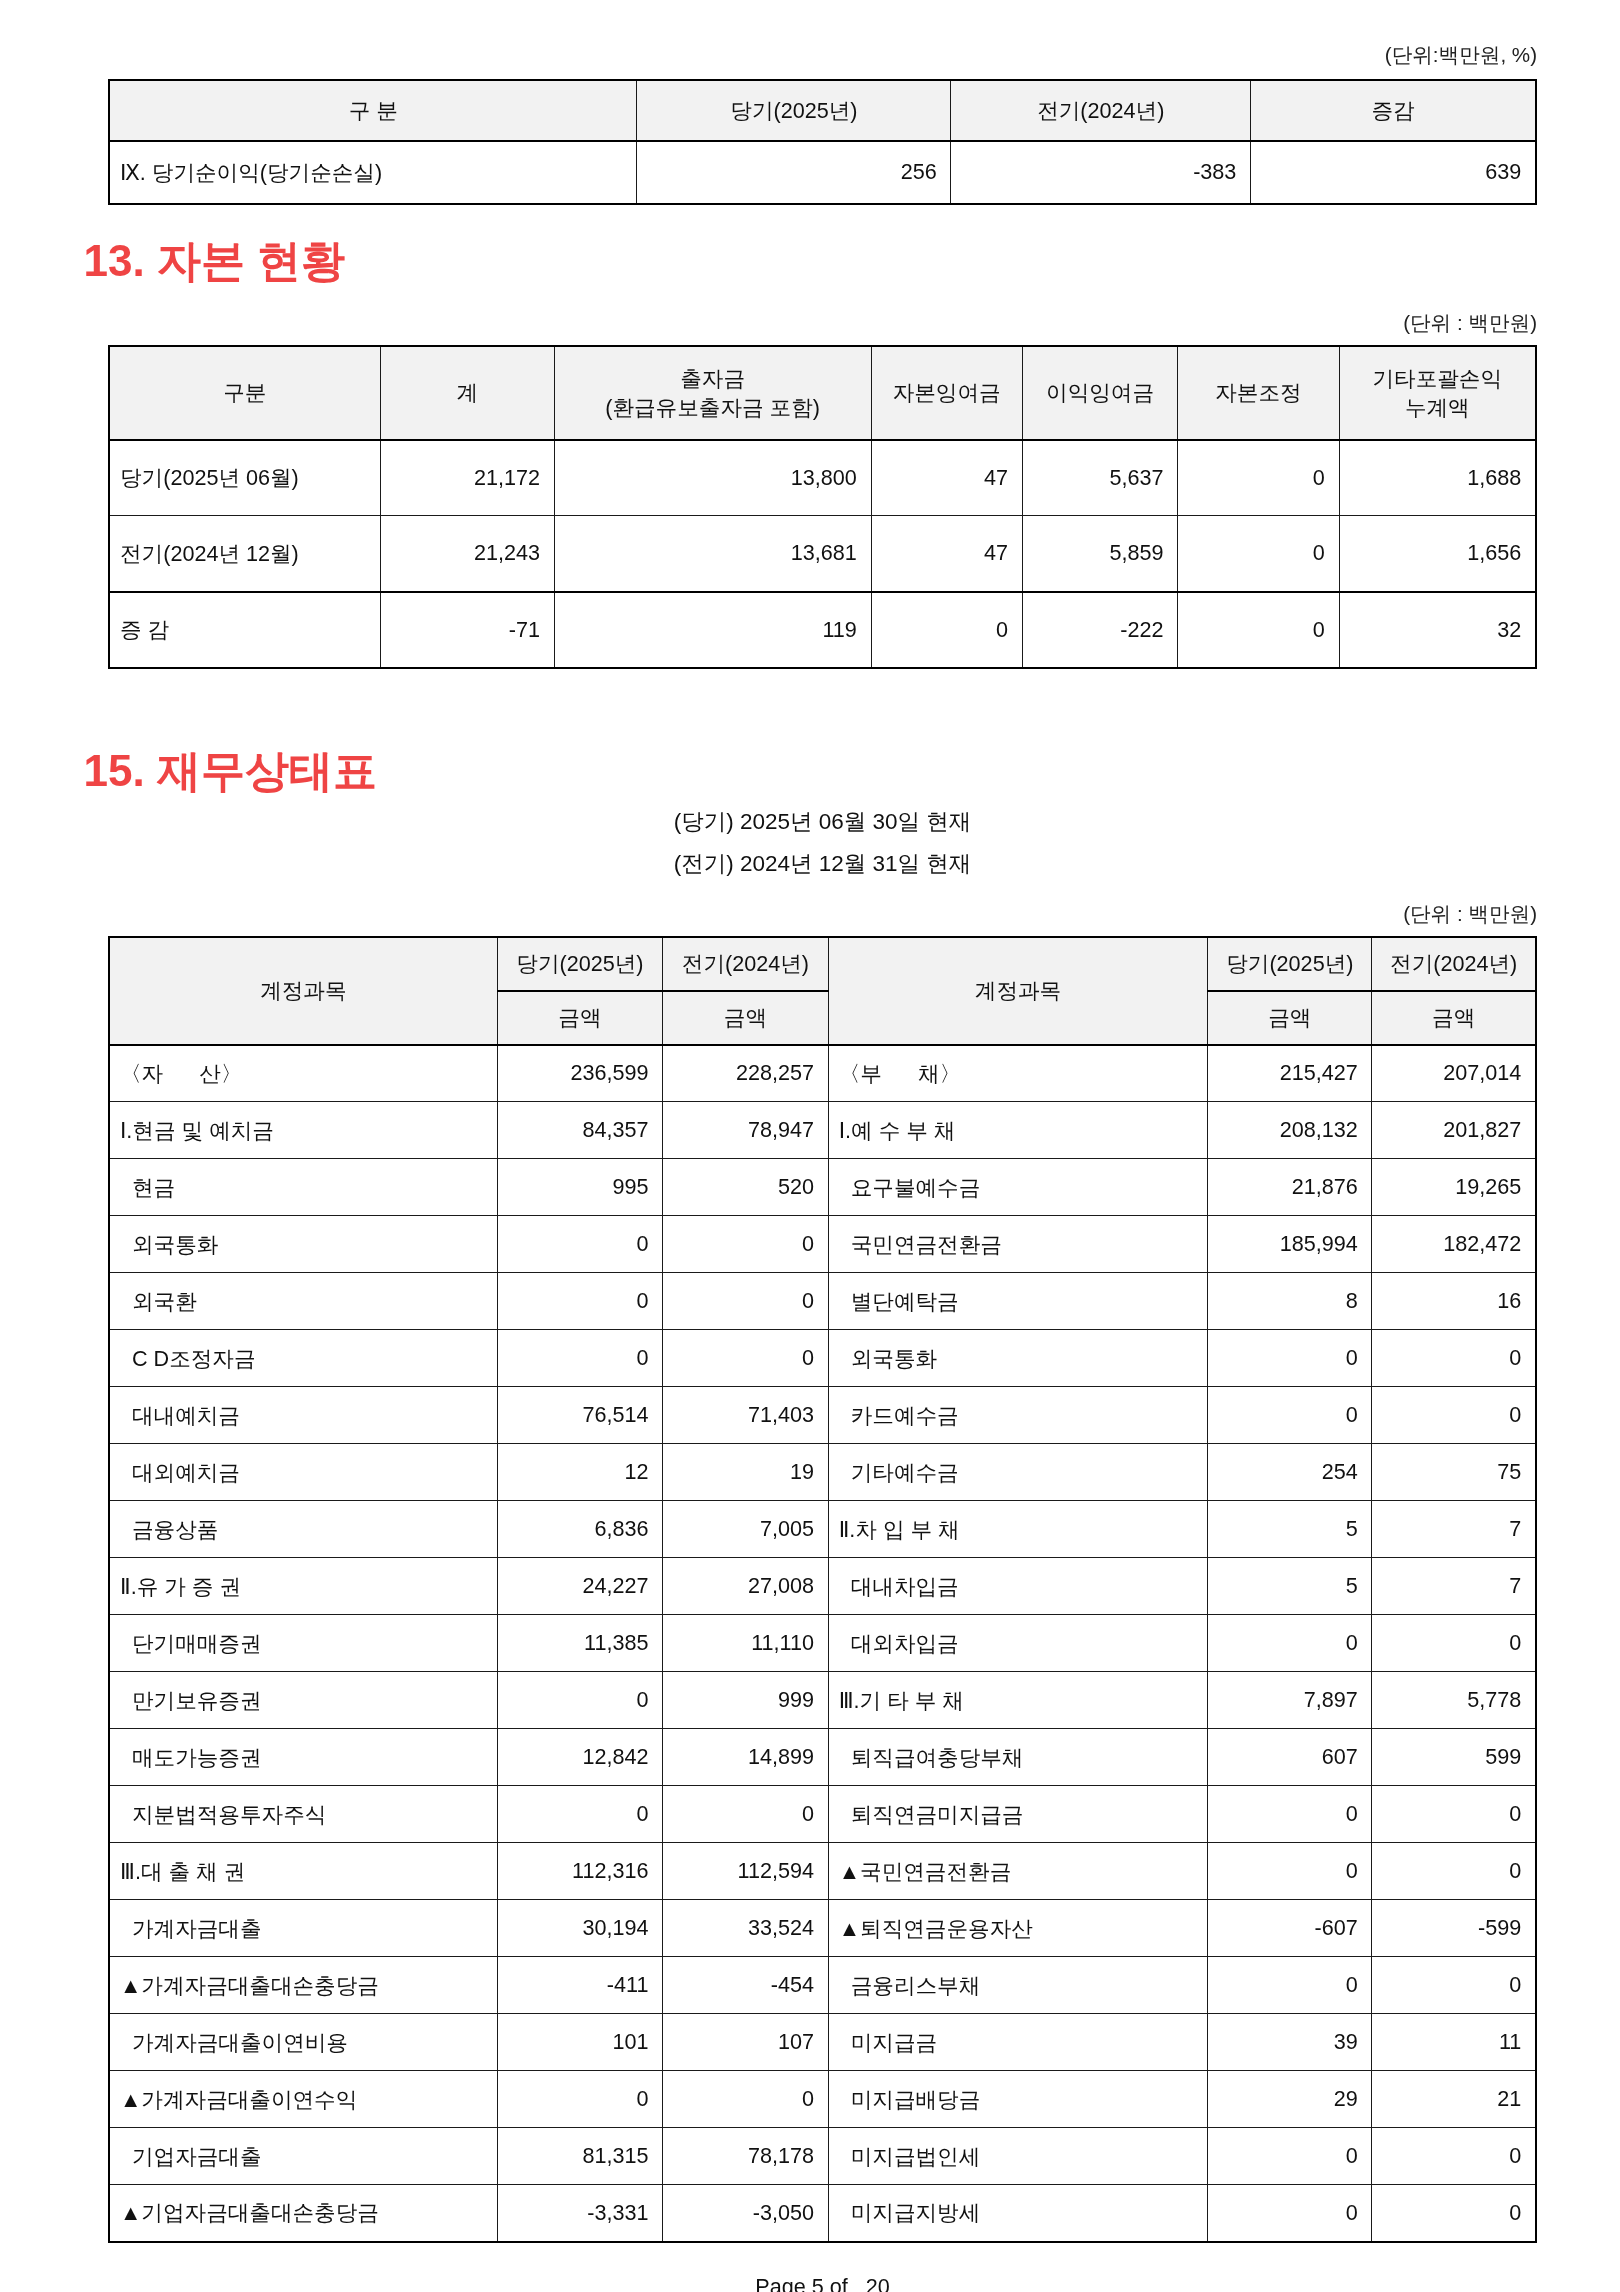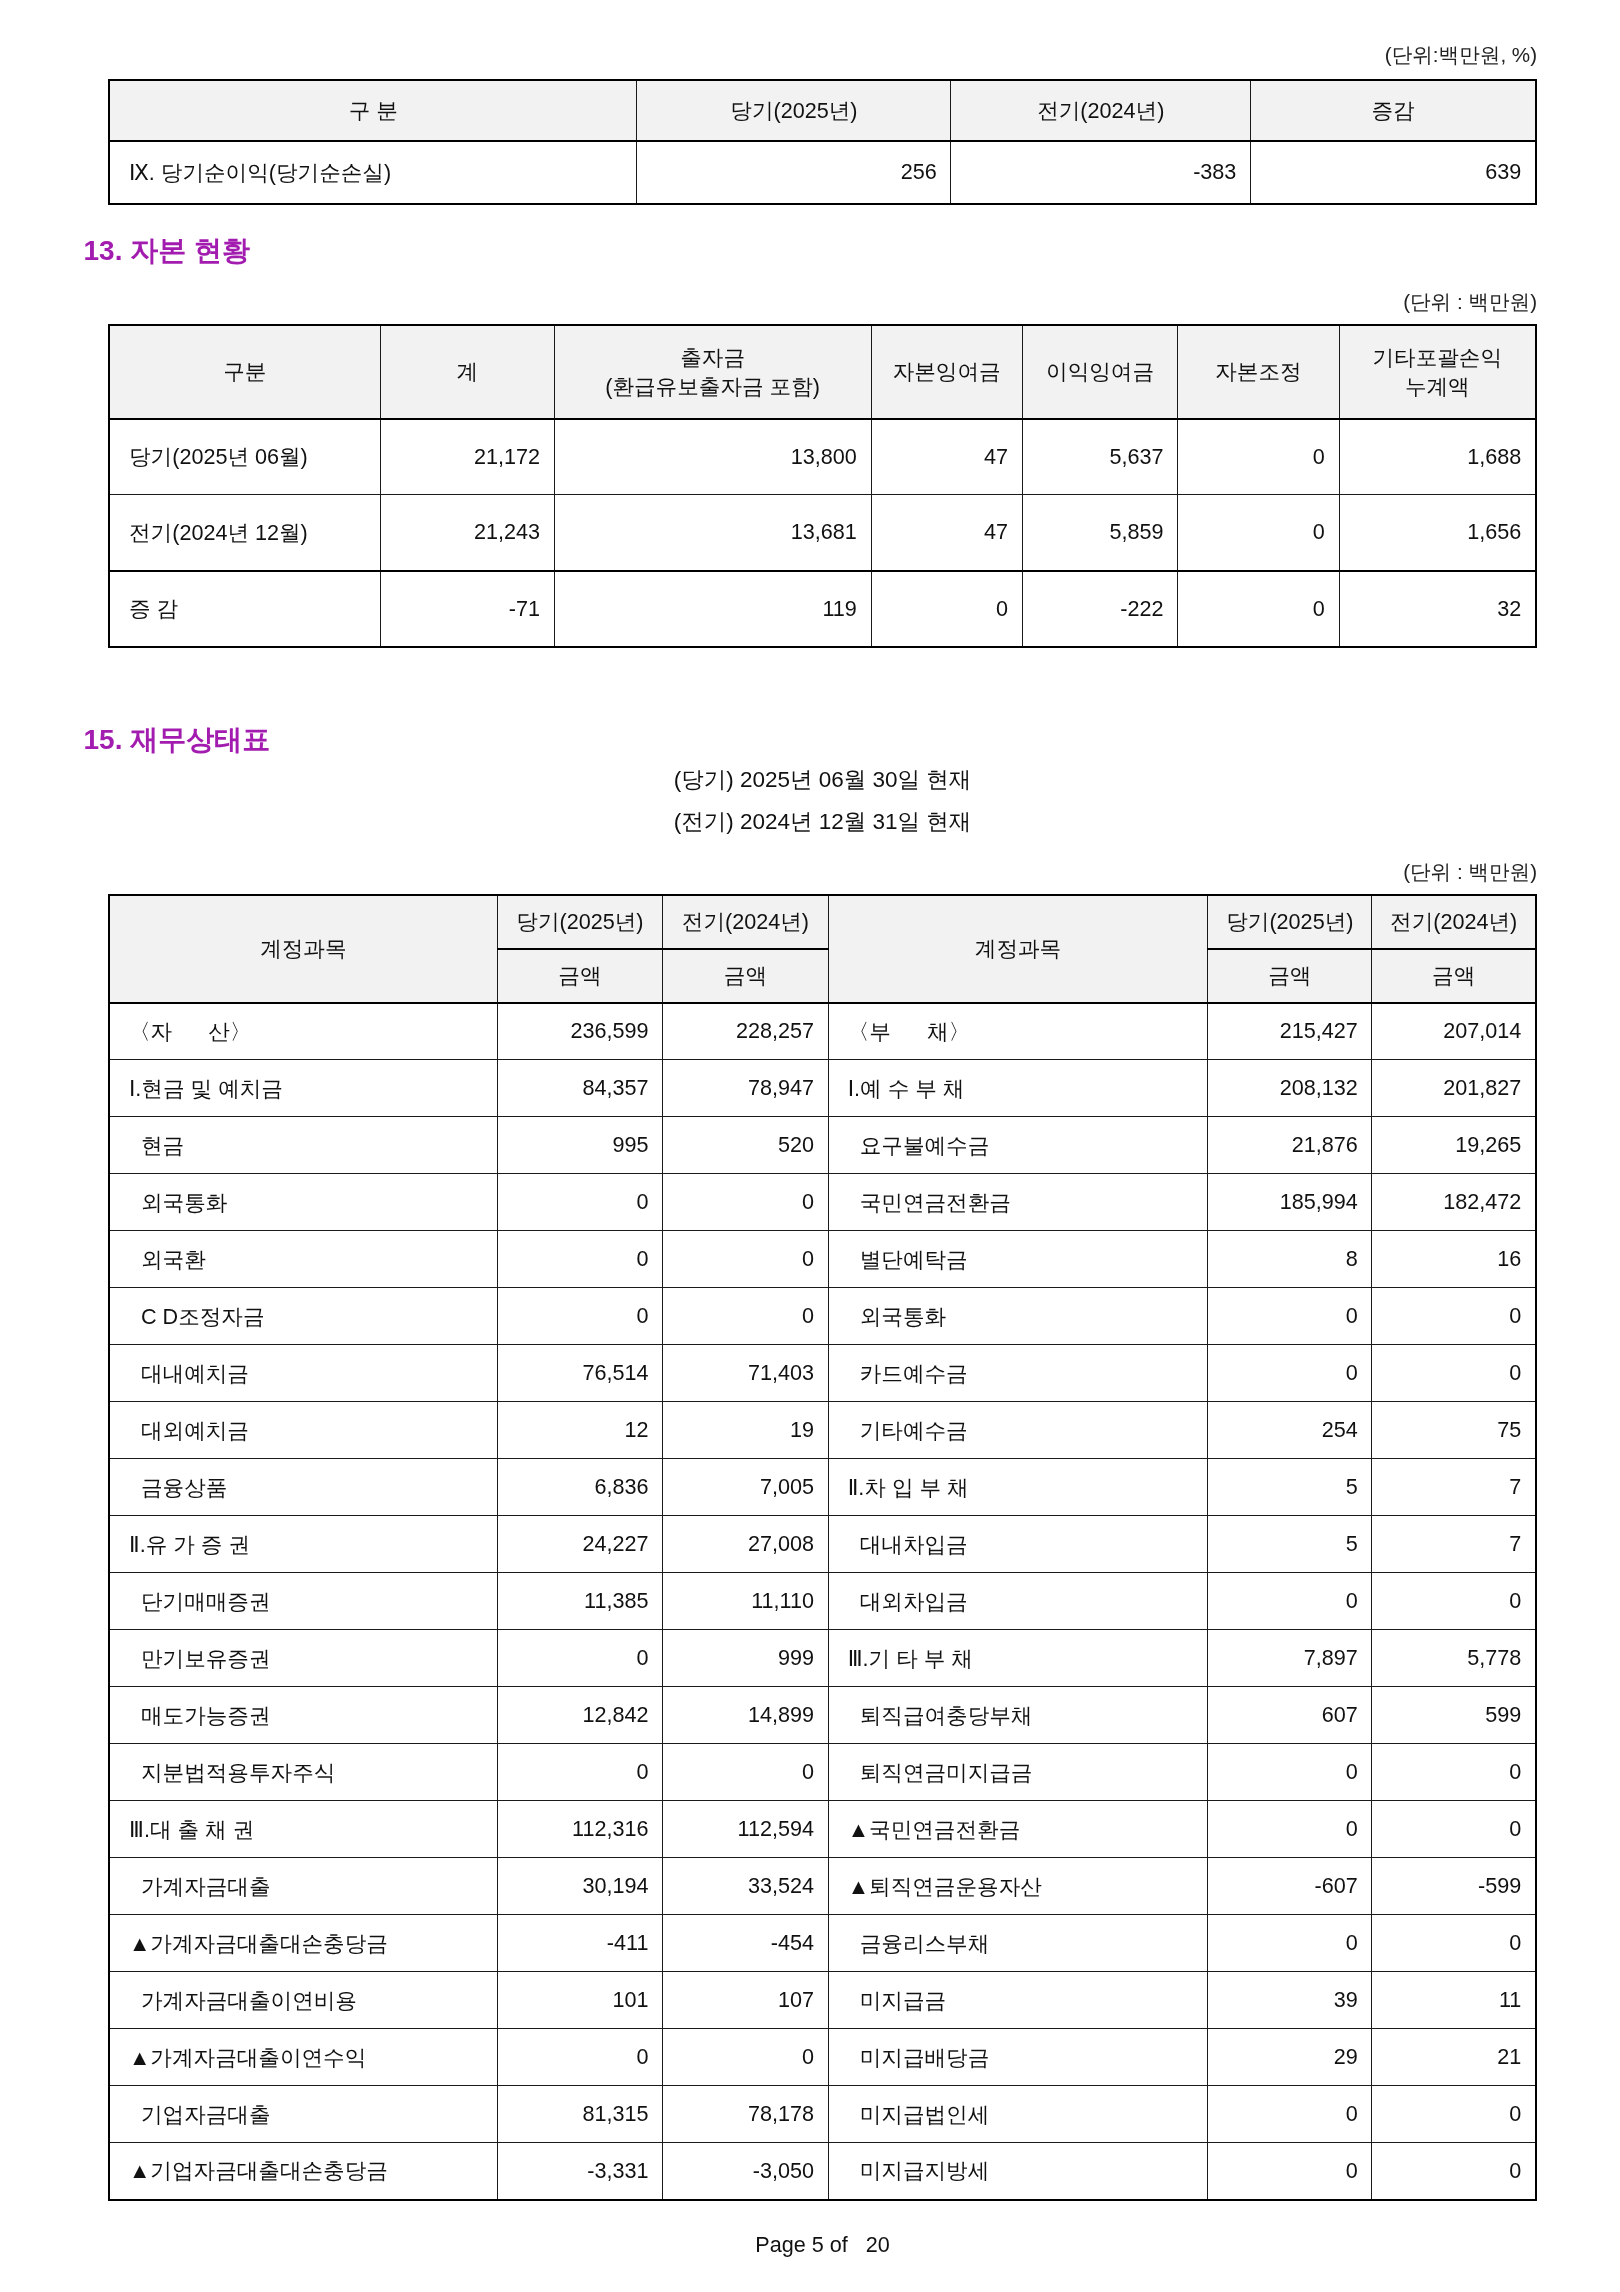--- a/index.html
+++ b/index.html
@@ -12,22 +12,22 @@
   .page { padding: 41px 83px 0 108px; }
 
   .unit-label {
     text-align: right;
     font-size: 20.6px;
     color: #222;
     margin-bottom: 9.8px;
   }
 
   .section-title {
-    color: #a21caf;
-    font-size: 28px;
+    color: #ef4444;
+    font-size: 44px;
     font-weight: bold;
     margin-left: -24.5px;
   }
 
   table {
     border-collapse: collapse;
     width: 100%;
     table-layout: fixed;
     border: 2px solid #000;
   }
@@ -35,21 +35,21 @@
     border: 1px solid #1a1a1a;
     font-size: 21.6px;
     font-weight: normal;
     vertical-align: middle;
   }
   thead th {
     background: #f2f2f2;
     white-space: pre-line;
     border-bottom: 2.9px solid #000;
   }
-  td.label { text-align: left; padding-left: 19px; white-space: pre; overflow: hidden; }
+  td.label { text-align: left; padding-left: 10px; white-space: pre; overflow: hidden; }
   td.num   { text-align: right; padding-right: 13.7px; }
 
   
   .t1 thead th { height: 61px; }
   .t1 tbody td { height: 63px; }
 
   
   .t2 { margin-top: 5.9px; border-radius: 26px; }
   .t2 thead th { height: 94px; }
   .t2 tbody td { height: 76px; }

